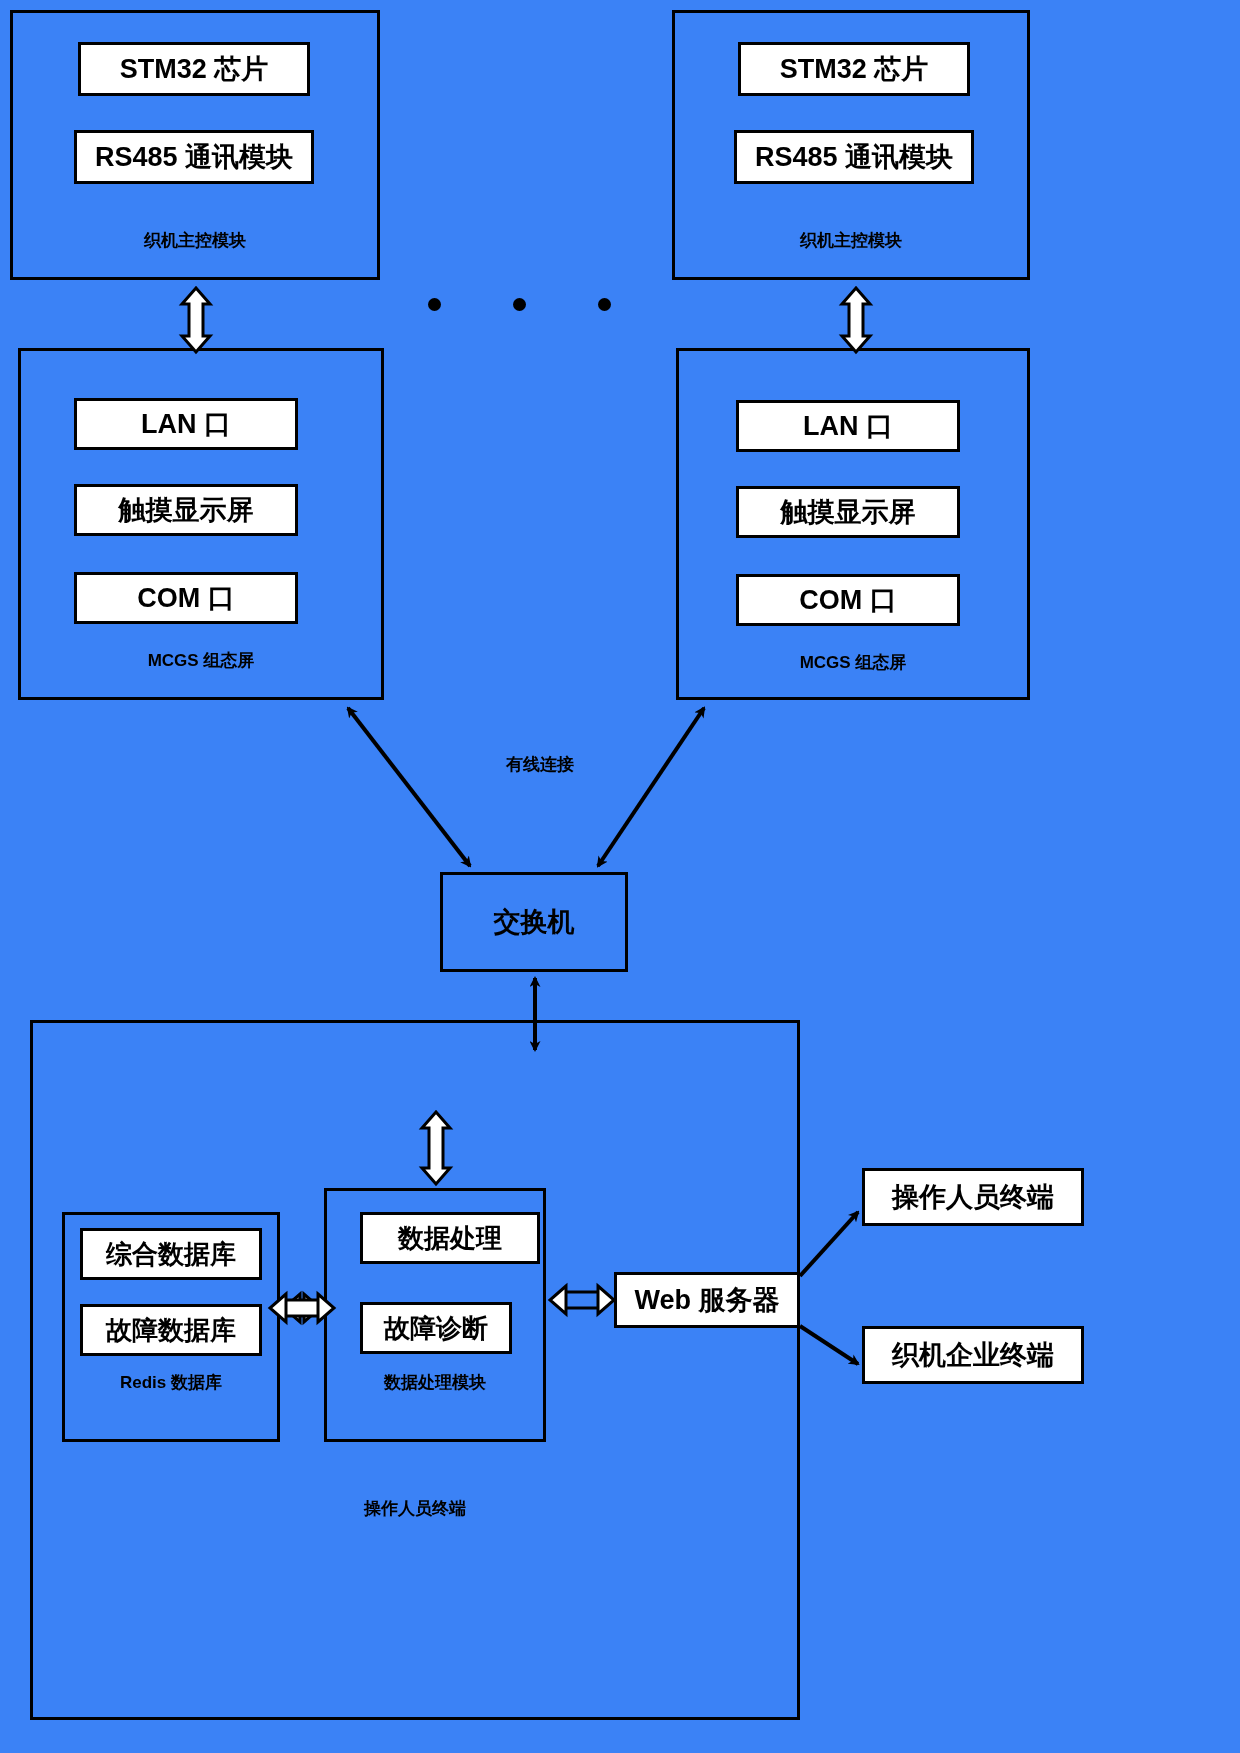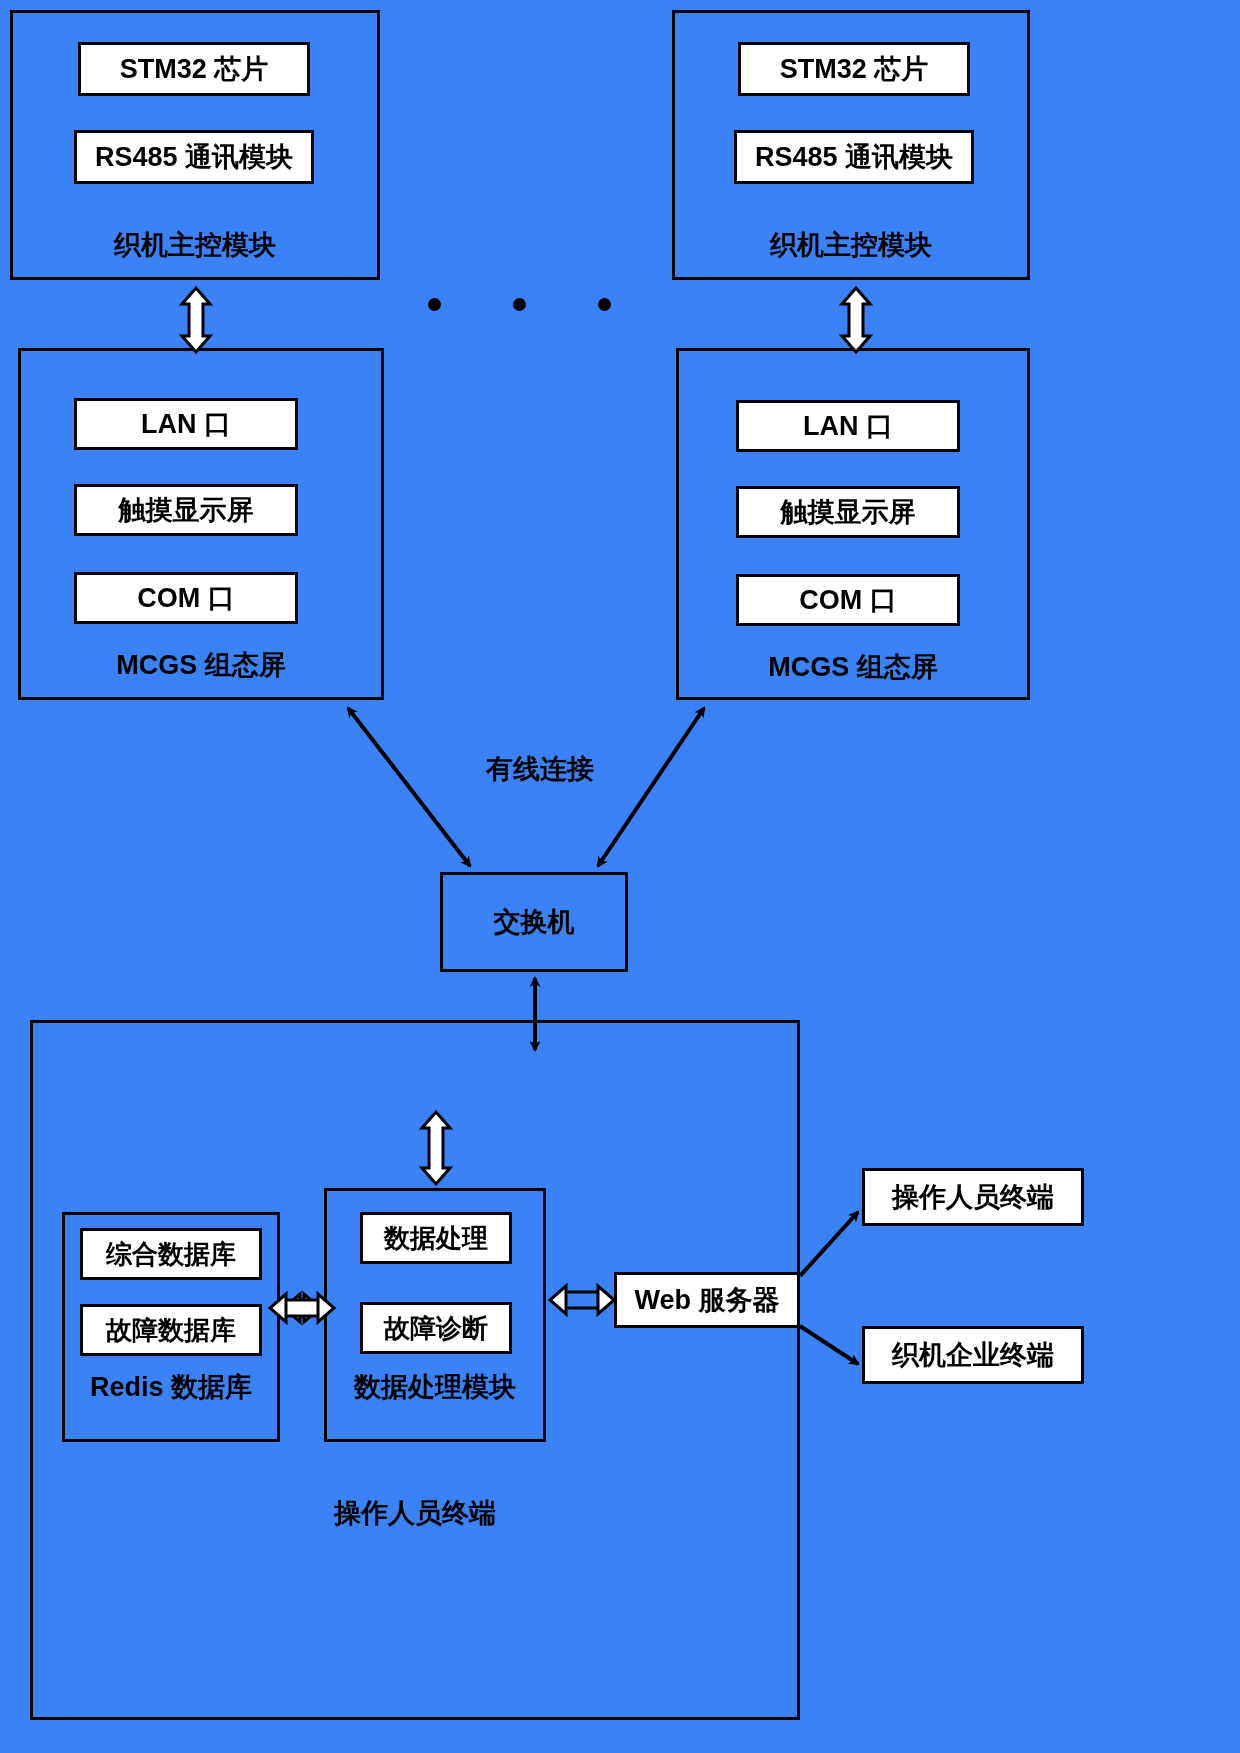--- a/index.html
+++ b/index.html
@@ -31,21 +31,21 @@
     background: #fff;
     display: flex;
     align-items: center;
     justify-content: center;
   }
   .cap {
     position: absolute;
     text-align: center;
     white-space: nowrap;
     line-height: 1;
-    font-size: 27px;
+    font-size: 17px;
     font-weight: 700;
   }
   .txt-lg {
     font-size: 27px;
     font-weight: 700;
   }
   .txt-md {
     font-size: 26px;
     font-weight: 700;
   }
@@ -141,21 +141,21 @@
   <div class="box" style="left:62px; top:1212px; width:218px; height:230px;"></div>
   <div class="inner-box" style="left:80px; top:1228px; width:182px; height:52px;">
     <span class="txt-md">综合数据库</span>
   </div>
   <div class="inner-box" style="left:80px; top:1304px; width:182px; height:52px;">
     <span class="txt-md">故障数据库</span>
   </div>
   <div class="cap" style="left:62px; top:1374px; width:218px;">Redis 数据库</div>
 
   <div class="box" style="left:324px; top:1188px; width:222px; height:254px;"></div>
-  <div class="inner-box" style="left:360px; top:1212px; width:152px; height:52px;">
+  <div class="inner-box" style="left:360px; top:1212px; width:180px; height:52px;">
     <span class="txt-md">数据处理</span>
   </div>
   <div class="inner-box" style="left:360px; top:1302px; width:152px; height:52px;">
     <span class="txt-md">故障诊断</span>
   </div>
   <div class="cap" style="left:324px; top:1374px; width:222px;">数据处理模块</div>
 
   <div class="inner-box" style="left:614px; top:1272px; width:186px; height:56px;">
     <span class="txt-lg">Web 服务器</span>
   </div>

